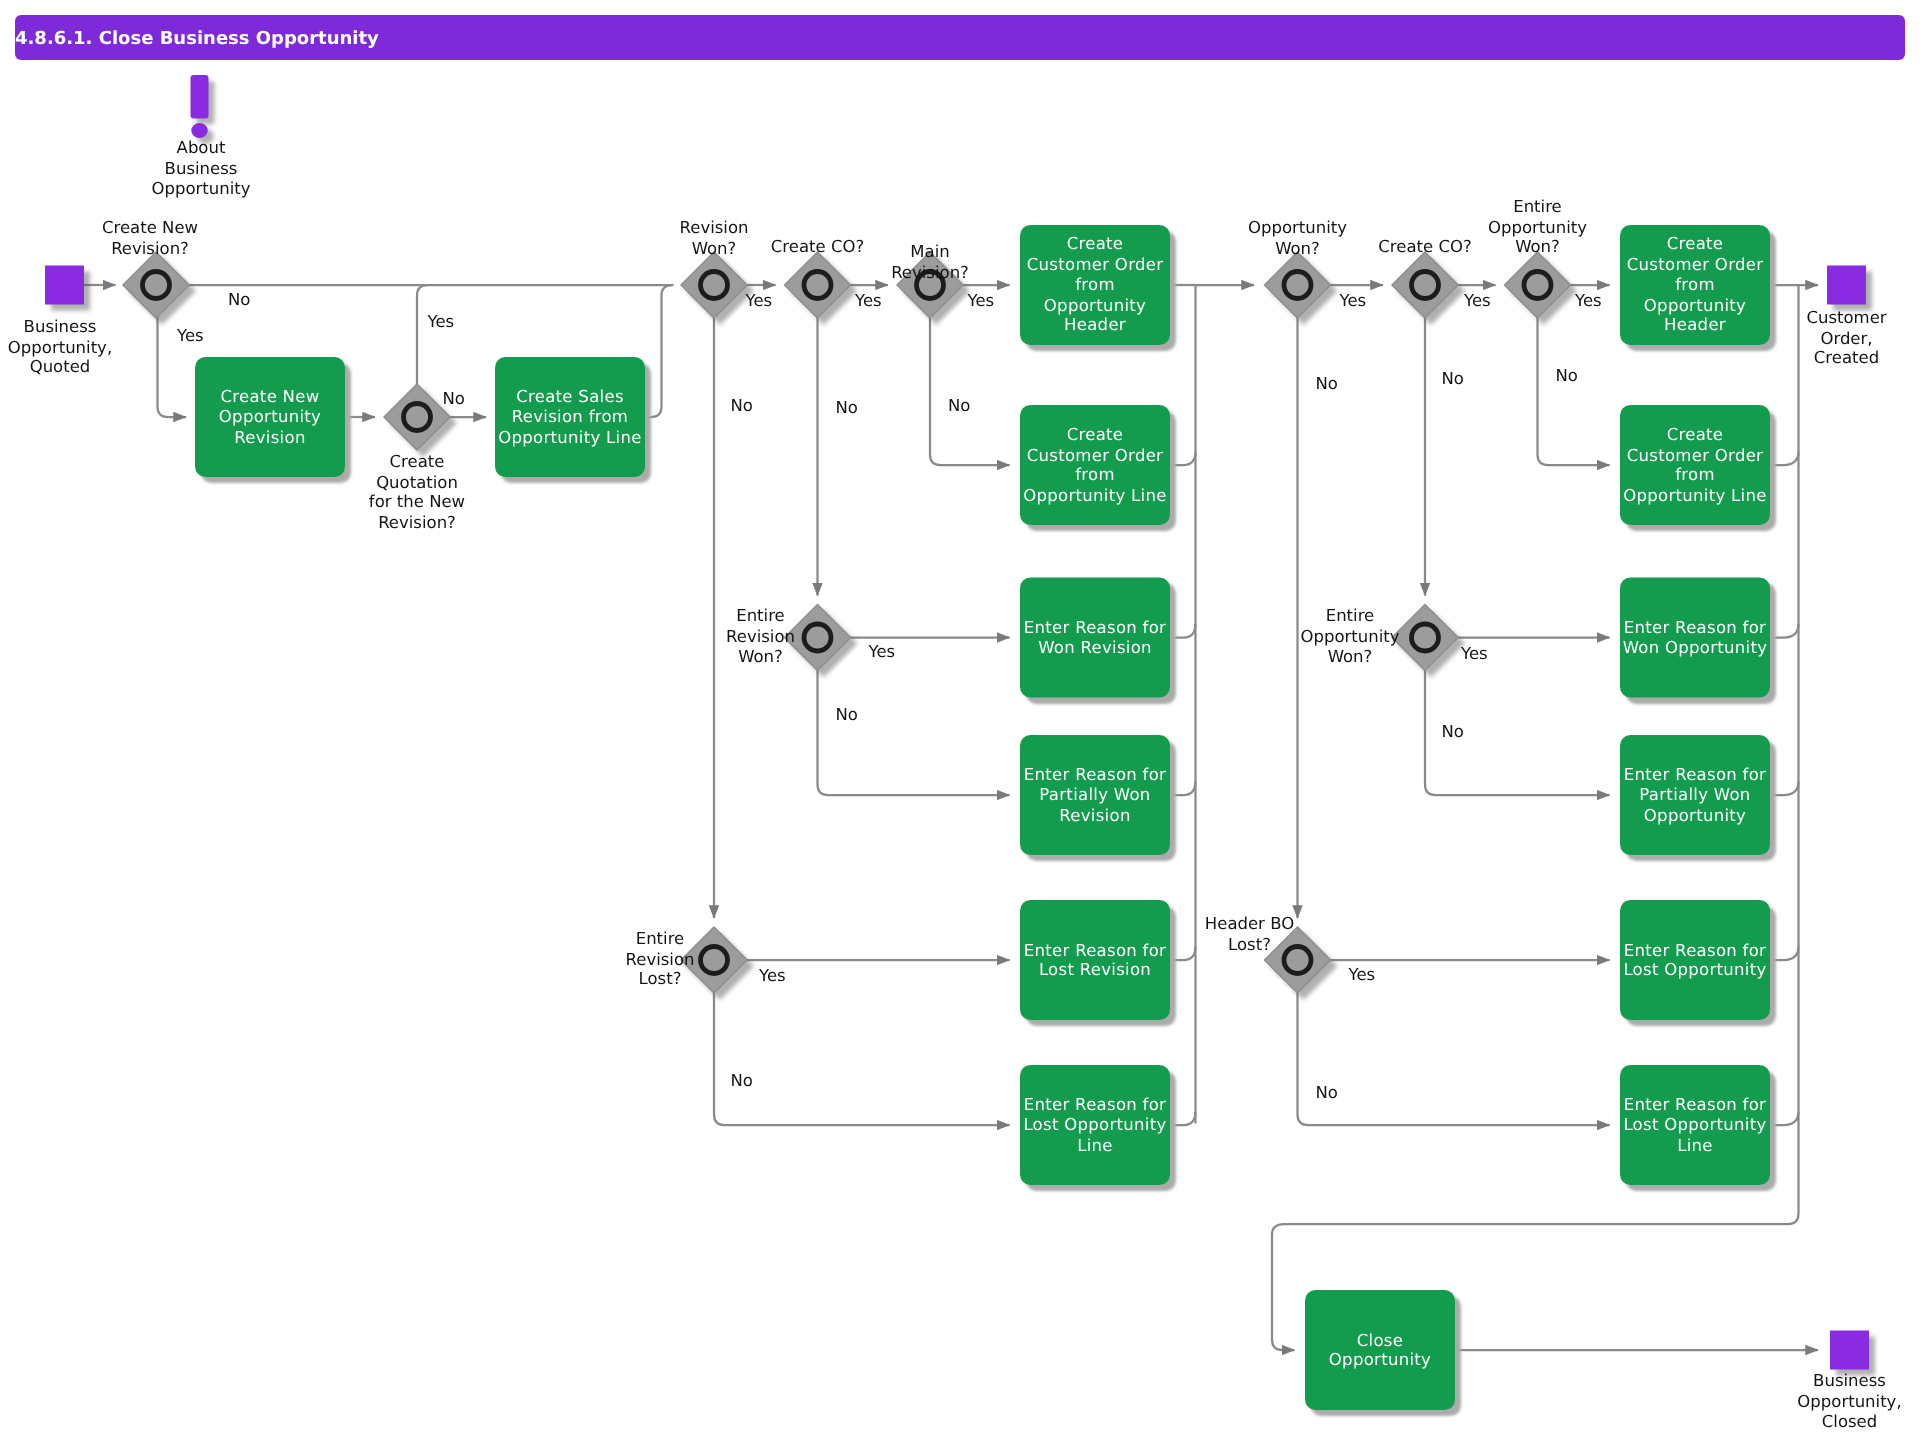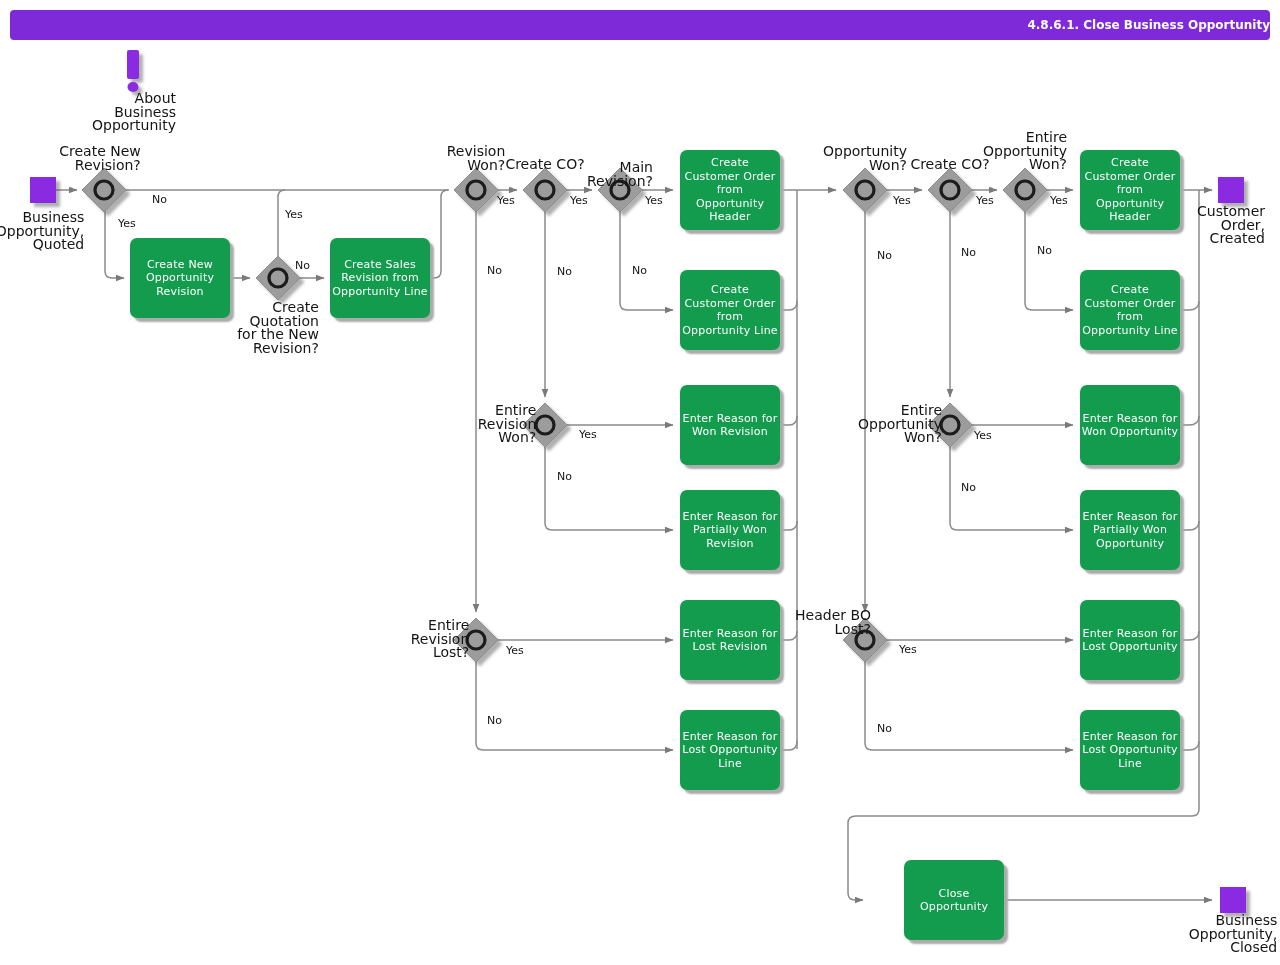--- a/index.html
+++ b/index.html
@@ -1,21 +1,21 @@
 <!DOCTYPE html>
 <html><head>
 <meta charset="utf-8">
 <style>
   html,body{margin:0;padding:0;background:#fff;}
   #stage{position:relative;width:1280px;height:965px;background:#fff;overflow:hidden;
          font-family:"DejaVu Sans","Liberation Sans",sans-serif;}
   #titlebar{position:absolute;left:10px;top:10px;width:1260px;height:30px;border-radius:4px;
             background:#7E2AD8;color:#fff;font-size:12px;font-weight:bold;
-            display:flex;align-items:center;justify-content:flex-end;}
-  .lbl{position:absolute;font-size:14px;line-height:13.5px;color:#141414;text-align:right;
+            display:flex;align-items:center;justify-content:flex-start;}
+  .lbl{position:absolute;font-size:11px;line-height:13.5px;color:#141414;text-align:center;
        white-space:pre-line;transform:translateX(-50%);z-index:3;}
   .yn{position:absolute;font-size:11px;color:#141414;z-index:3;white-space:nowrap;}
   .act{position:absolute;width:100px;height:80px;background:#149C4E;border-radius:7px;
        box-shadow:4px 4px 2px #ababab;color:#fff;font-size:11px;line-height:13.5px;
        letter-spacing:.2px;text-align:center;white-space:pre-line;display:flex;
        align-items:center;justify-content:center;z-index:2;}
   #connectors{position:absolute;left:0;top:0;z-index:1;}
   .edge{stroke:#8a8a8a;stroke-width:1.5;fill:none;stroke-linejoin:round;}
   .shadowed{filter:drop-shadow(4px 4px 1.5px rgba(80,80,80,.45));}
   .diamond-poly{fill:#9c9c9c;stroke:#8d8d8d;stroke-width:1;}
@@ -188,21 +188,21 @@
   <div class="act" style="left:1080px;top:385px;">Enter Reason for
 Won Opportunity</div>
   <div class="act" style="left:1080px;top:490px;">Enter Reason for
 Partially Won
 Opportunity</div>
   <div class="act" style="left:1080px;top:600px;">Enter Reason for
 Lost Opportunity</div>
   <div class="act" style="left:1080px;top:710px;">Enter Reason for
 Lost Opportunity
 Line</div>
-  <div class="act" style="left:870px;top:860px;margin-left:34px;">Close
+  <div class="act" style="left:870px;top:860px;">Close
 Opportunity</div>
 
   <div class="lbl" style="left:134px;top:92px;">About
 Business
 Opportunity</div>
   <div class="lbl" style="left:40px;top:211px;">Business
 Opportunity,
 Quoted</div>
   <div class="lbl" style="left:1231px;top:205px;">Customer
 Order,

